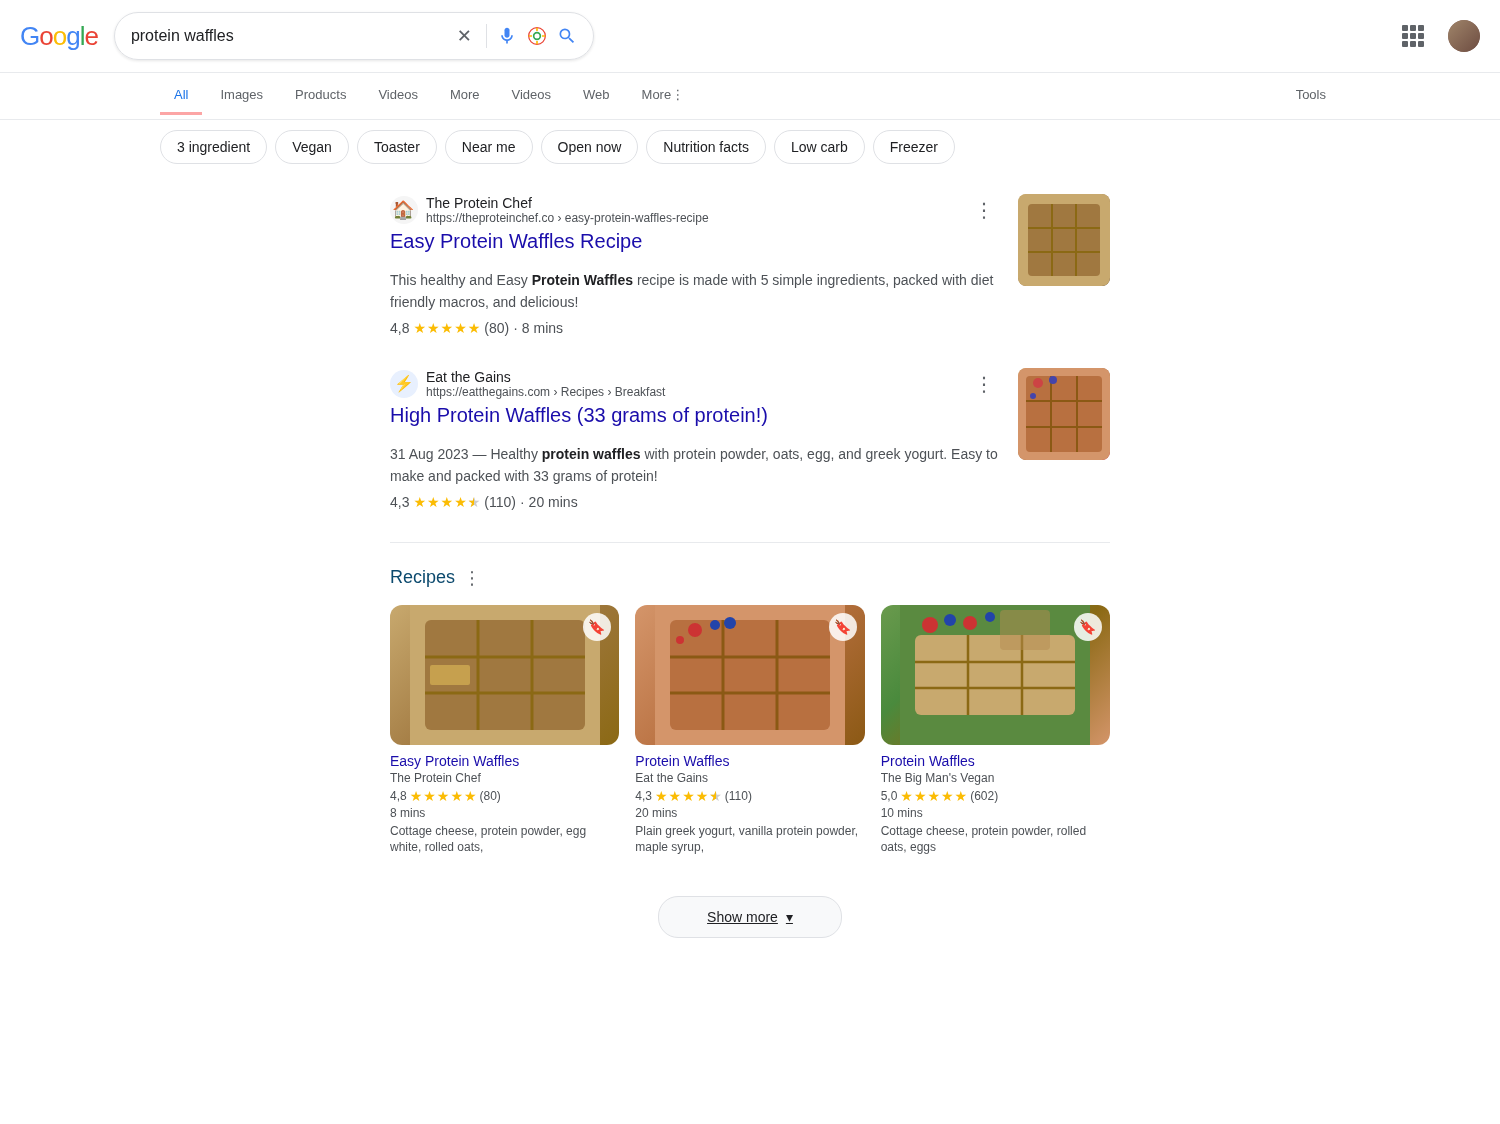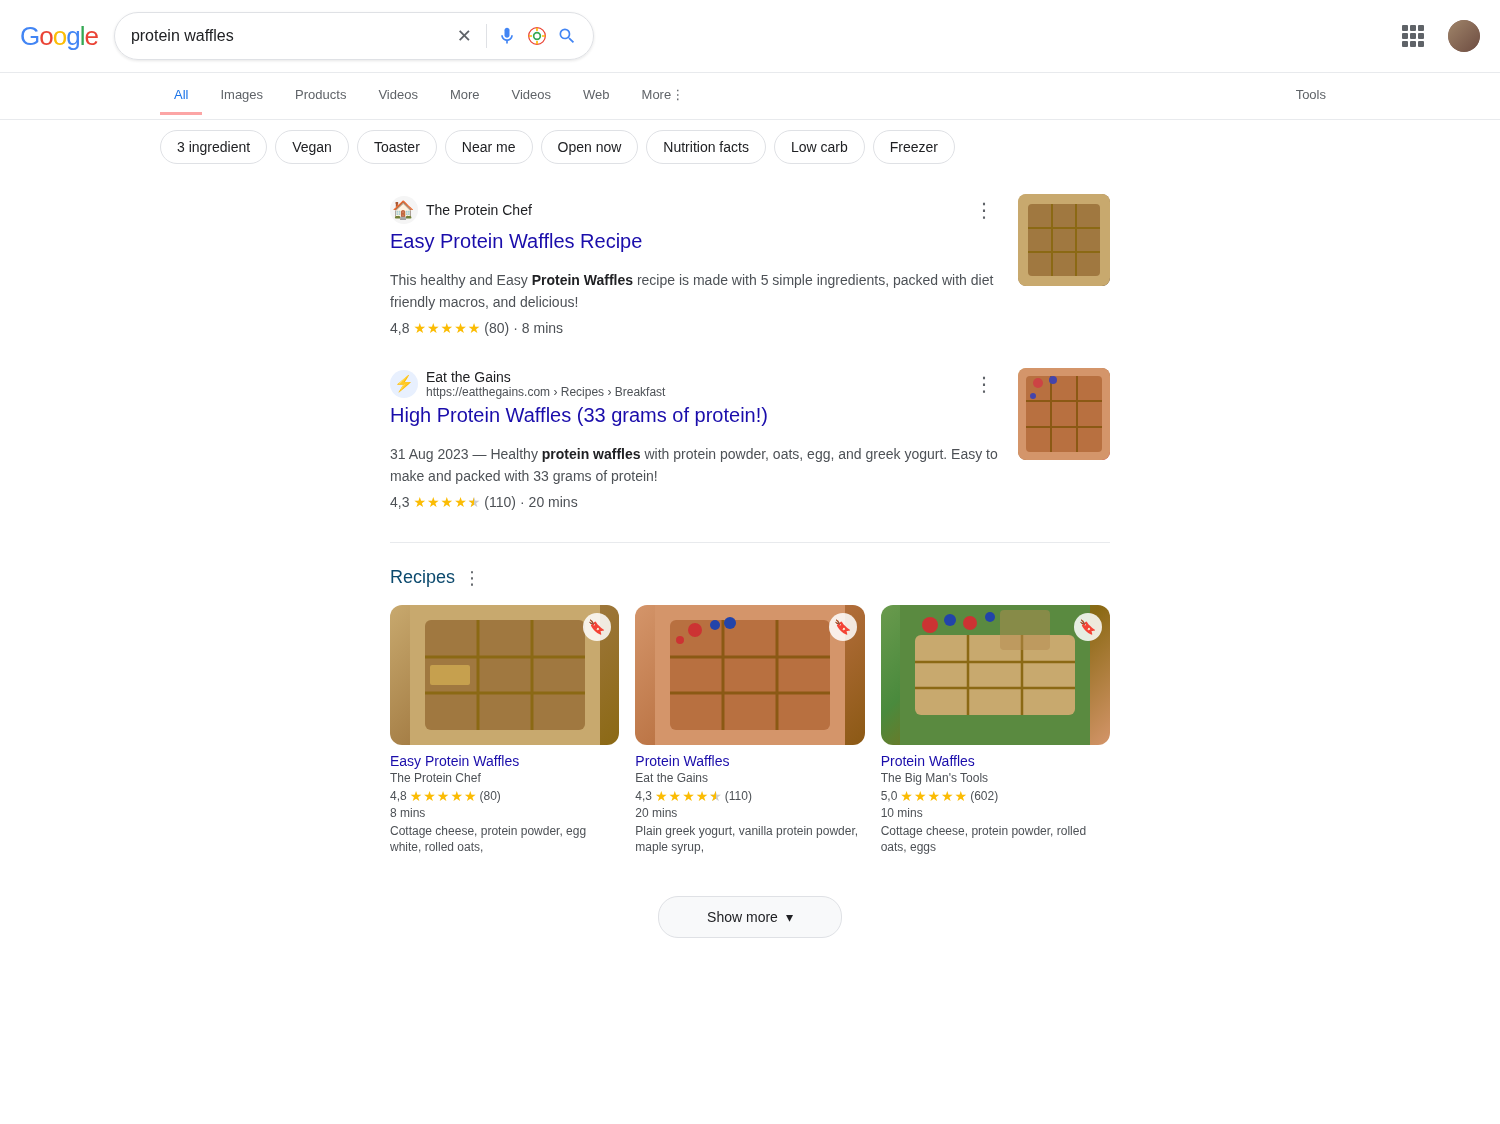--- a/index.html
+++ b/index.html
@@ -66,21 +66,21 @@
     .recipe-card-img-inner { width: 100%; height: 100%; display: flex; align-items: center; justify-content: center; font-size: 48px; }
     .bookmark-btn { position: absolute; top: 8px; right: 8px; width: 28px; height: 28px; background: rgba(255,255,255,0.85); border-radius: 50%; display: flex; align-items: center; justify-content: center; cursor: pointer; font-size: 14px; }
     .recipe-name { font-size: 14px; color: #1a0dab; font-weight: 500; margin-bottom: 2px; cursor: pointer; }
     .recipe-source { font-size: 12px; color: #4d5156; margin-bottom: 3px; }
     .recipe-rating { display: flex; align-items: center; gap: 3px; font-size: 12px; color: #4d5156; margin-bottom: 2px; }
     .recipe-time { font-size: 12px; color: #4d5156; margin-bottom: 3px; }
     .recipe-ingredients { font-size: 12px; color: #4d5156; line-height: 1.4; }
 
     
     .show-more-container { display: flex; justify-content: center; padding: 16px 0 32px; }
-    .show-more-btn { display: flex; align-items: center; gap: 8px; padding: 12px 48px; border: 1px solid #dfe1e5; border-radius: 20px; background: #f8f9fa; color: #202124; font-size: 14px; cursor: pointer; }
+    .show-more-btn { display: flex; align-items: center; gap: 8px; padding: 12px 48px; border: 1px solid #dfe1e5; border-radius: 20px; background: #f8f9fa; color: #202124; font-size: 14px; cursor: pointer; text-decoration: underline; }
 
     
     .waffle-1 { background: linear-gradient(135deg, #c8a96e 0%, #a07840 50%, #8B6914 100%); }
     .waffle-2 { background: linear-gradient(135deg, #d4956a 0%, #b87040 50%, #8B5914 100%); }
     .waffle-3 { background: linear-gradient(135deg, #6a9a4d 0%, #4a8a3d 30%, #8B6914 60%, #d4956a 100%); }
 
     .result-img-1 { background: linear-gradient(135deg, #c8a96e 20%, #a07840 60%, #6b4f2a 100%); }
     .result-img-2 { background: linear-gradient(135deg, #d4a060 20%, #b87040 50%, #8B5914 70%, #c44 100%); }
 
     
@@ -176,20 +176,21 @@
 </div>
 
 <div class="main">
 
   <div class="result">
     <div class="result-content">
       <div class="result-source">
         <div class="source-icon source-icon-chef">🏠</div>
         <div class="source-info">
           <div class="source-name">The Protein Chef</div>
+          <div class="source-url">https://theproteinchef.co › easy-protein-waffles-recipe</div>
         </div>
         <span class="three-dots">⋮</span>
       </div>
       <a class="result-title">Easy Protein Waffles Recipe</a>
       <p class="result-desc">
         This healthy and Easy <b>Protein Waffles</b> recipe is made with 5 simple ingredients, packed with diet friendly macros, and delicious!
       </p>
       <div class="result-rating">
         <span>4,8</span>
         <span class="stars">
@@ -357,21 +358,21 @@
               <circle cx="30" cy="20" r="8" fill="#cc3333"></circle>
               <circle cx="50" cy="15" r="6" fill="#2244aa"></circle>
               <circle cx="70" cy="18" r="7" fill="#cc3333"></circle>
               <circle cx="90" cy="12" r="5" fill="#2244aa"></circle>
               <rect x="100" y="5" width="50" height="40" rx="4" fill="rgba(180,140,80,0.5)"></rect>
             </svg>
           </div>
           <div class="bookmark-btn">🔖</div>
         </div>
         <div class="recipe-name">Protein Waffles</div>
-        <div class="recipe-source">The Big Man's Tools</div>
+        <div class="recipe-source">The Big Man's Vegan</div>
         <div class="recipe-rating">
           <span>5,0</span>
           <span class="stars">
             <span class="star">★</span>
             <span class="star">★</span>
             <span class="star">★</span>
             <span class="star">★</span>
             <span class="star">★</span>
           </span>
           <span>(602)</span>

